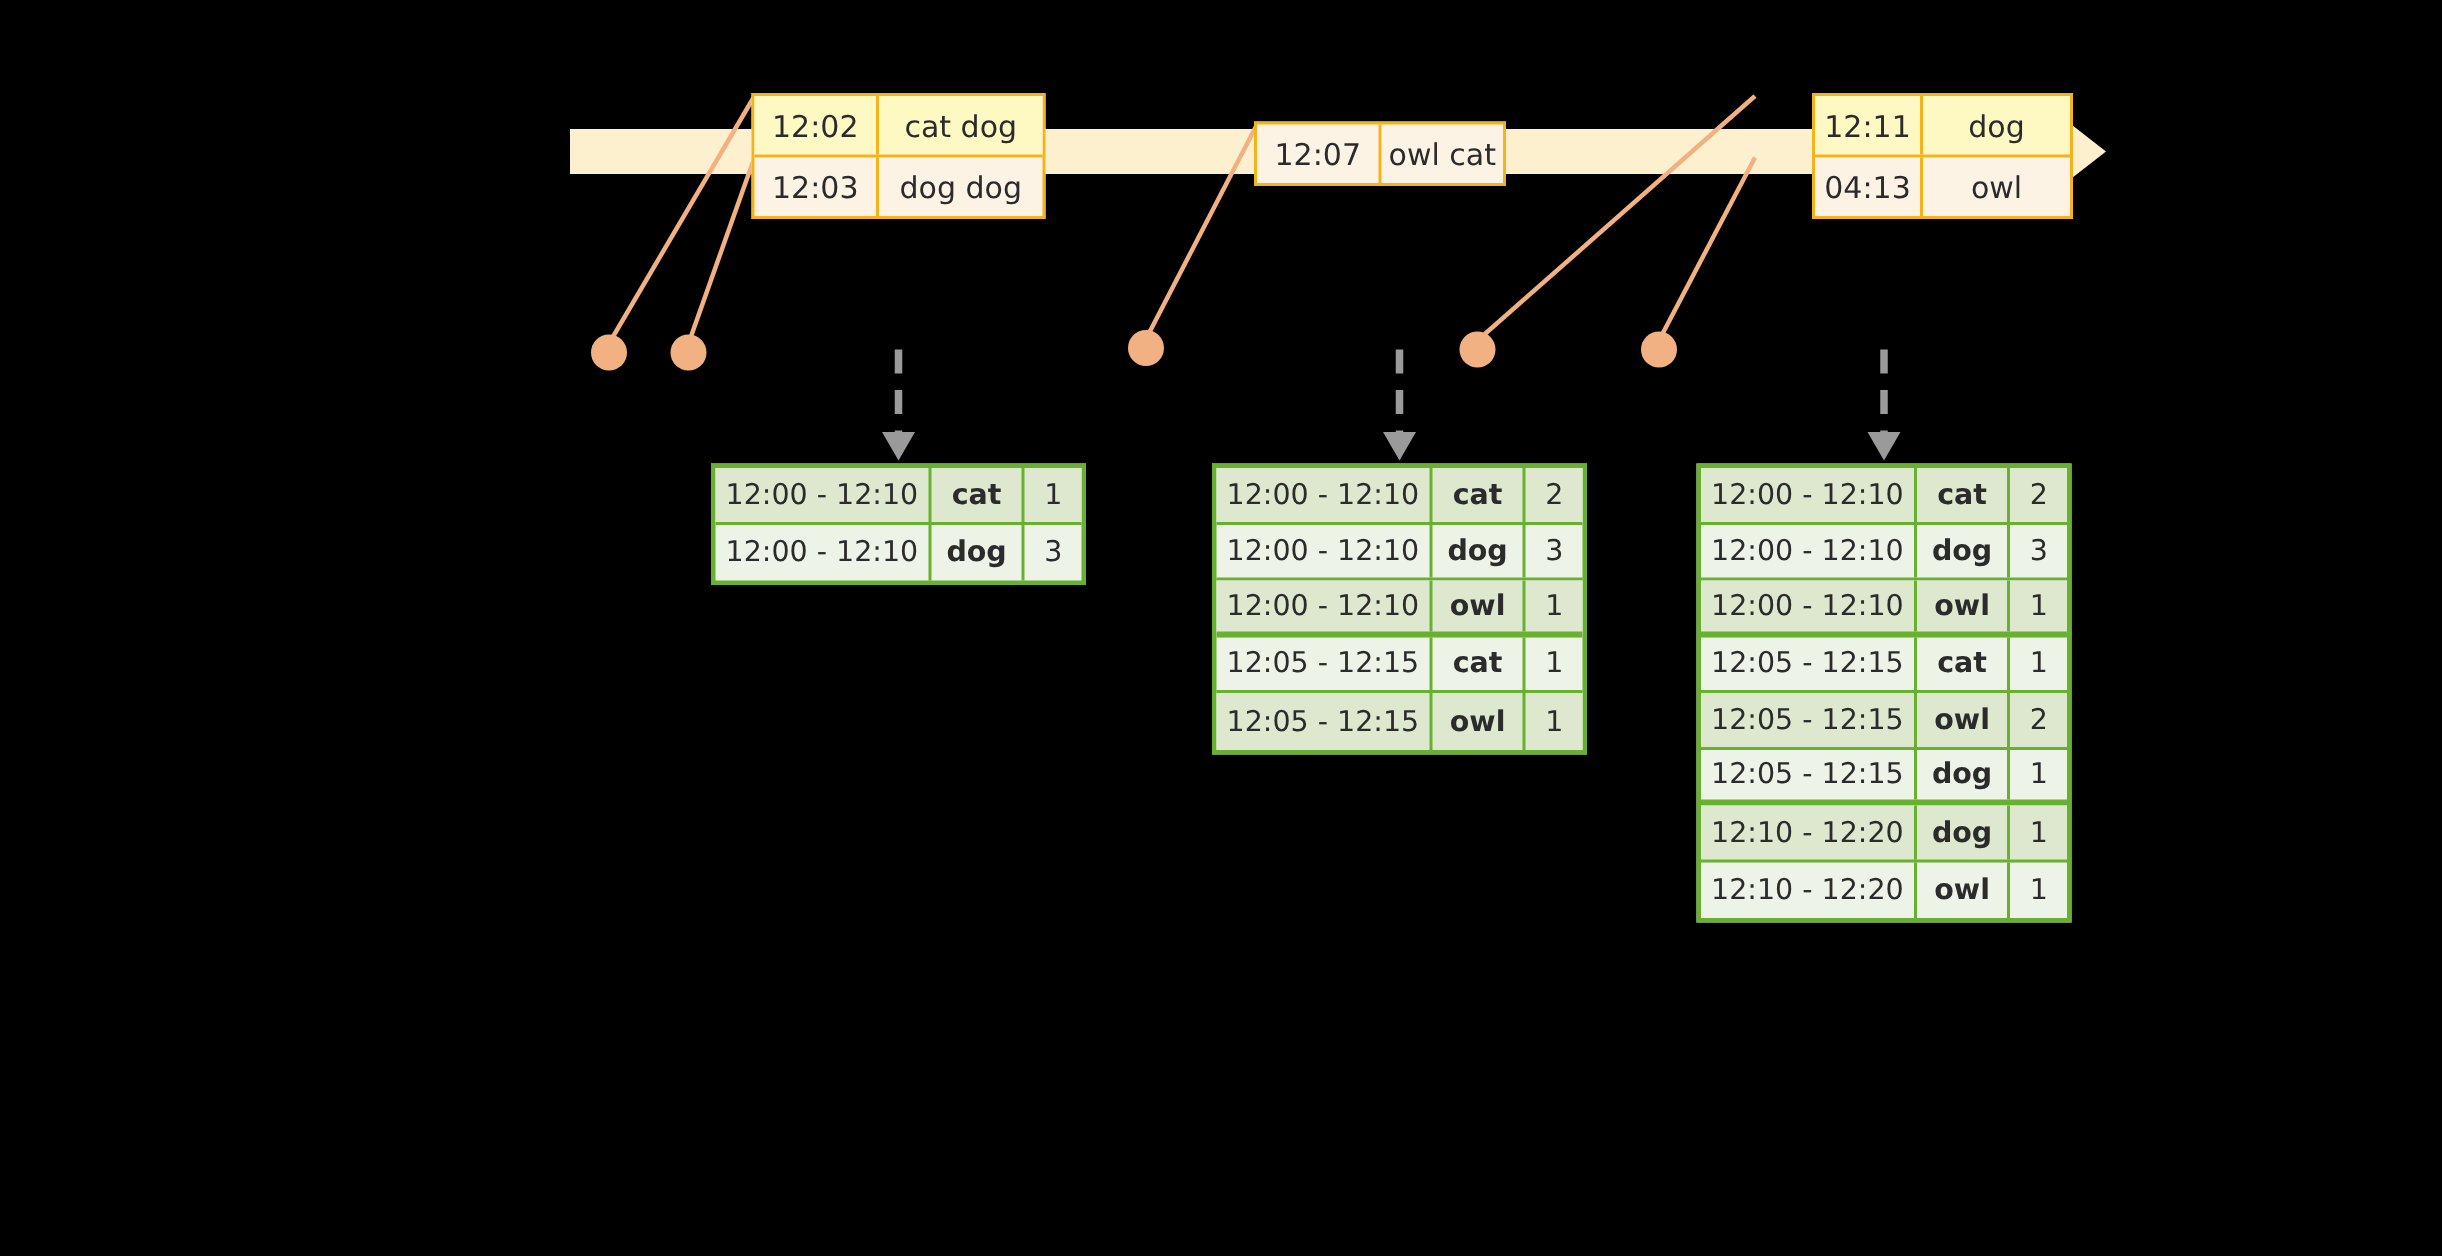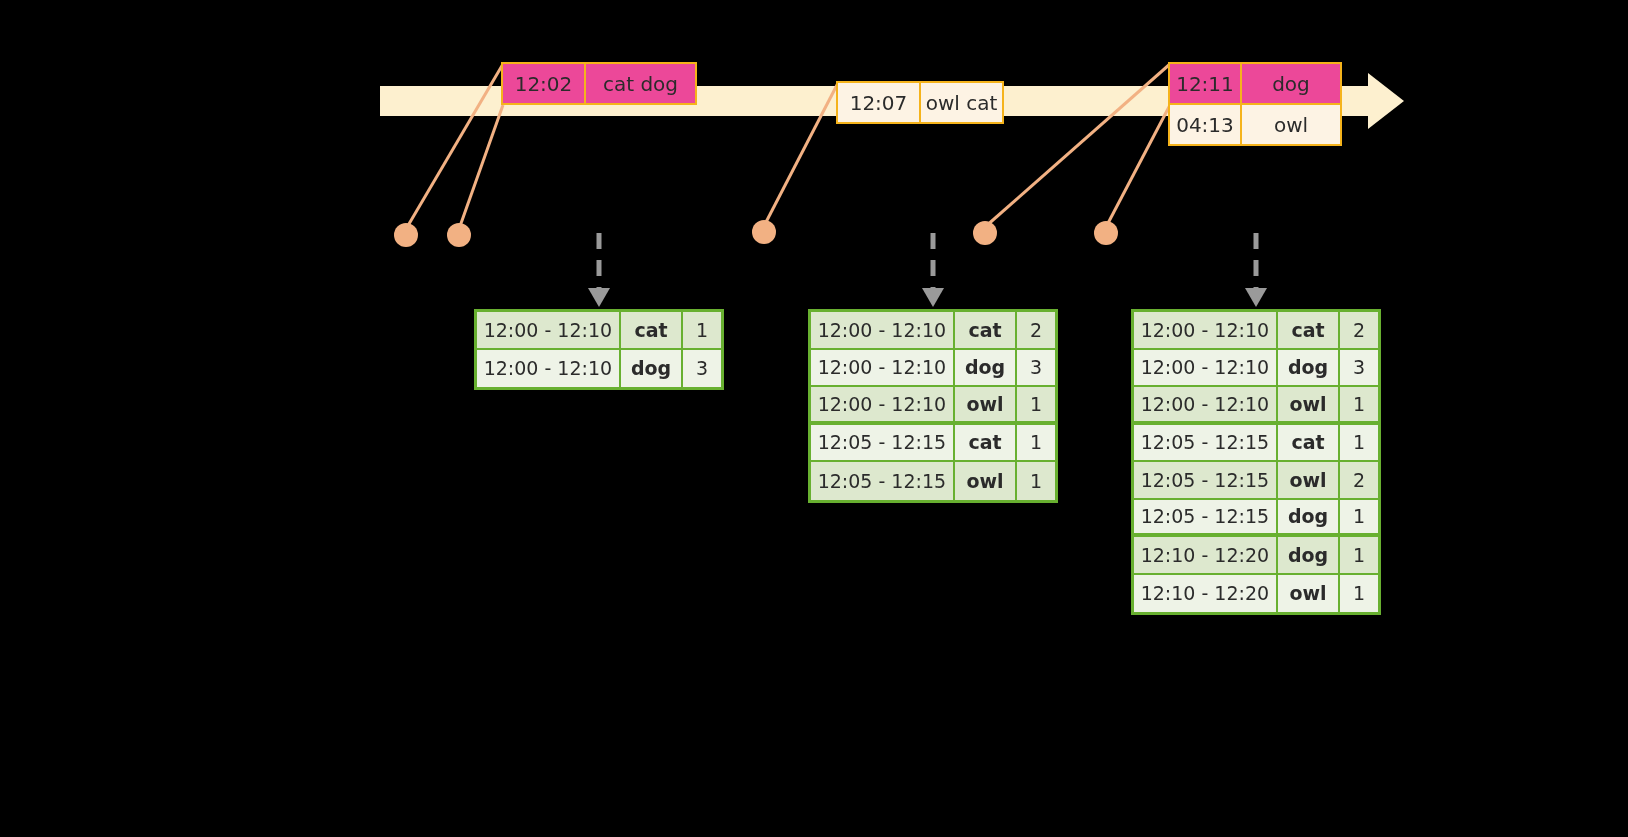--- a/index.html
+++ b/index.html
@@ -67,21 +67,21 @@
     display: flex;
     flex-direction: column;
   }
   .event-row {
     display: flex;
     height: 39px;
   }
   .event-row + .event-row {
     border-top: 2px solid #f5b31b;
   }
-  .event-row.shaded { background: #ec4899; }
+  .event-row.shaded { background: #fef9c3; }
   .event-time {
     width: 83px;
     display: flex;
     align-items: center;
     justify-content: center;
     font-size: 20px;
     color: #2b2b2b;
     border-right: 2px solid #f5b31b;
     box-sizing: border-box;
   }
@@ -89,21 +89,21 @@
     flex: 1;
     display: flex;
     align-items: center;
     justify-content: center;
     font-size: 20px;
     color: #2b2b2b;
   }
 
   #event-box-1 { left: 501px; top: 62px;  width: 196px; }
   #event-box-2 { left: 836px; top: 81px;  width: 168px; }
-  #event-box-3 { left: 1168px; top: 62px; width: 174px; }
+  #event-box-3 { left: 1208px; top: 62px; width: 174px; }
   #event-box-3 .event-time { width: 72px; }
 
   
   .dot {
     position: absolute;
     width: 24px;
     height: 24px;
     border-radius: 50%;
     background: #f2b183;
   }
@@ -188,20 +188,24 @@
       <polygon points="922,288 944,288 933,307" fill="#9a9a9a"></polygon>
       <line x1="1256" y1="233" x2="1256" y2="289" stroke="#9a9a9a" stroke-width="5" stroke-dasharray="16 11"></line>
       <polygon points="1245,288 1267,288 1256,307" fill="#9a9a9a"></polygon>
     </svg>
 
   <div class="event-box" id="event-box-1">
     <div class="event-row shaded">
       <div class="event-time">12:02</div>
       <div class="event-payload">cat dog</div>
     </div>
+    <div class="event-row">
+      <div class="event-time">12:03</div>
+      <div class="event-payload">dog dog</div>
+    </div>
   </div>
 
   <div class="event-box" id="event-box-2">
     <div class="event-row">
       <div class="event-time">12:07</div>
       <div class="event-payload">owl cat</div>
     </div>
   </div>
 
   <div class="event-box" id="event-box-3">

